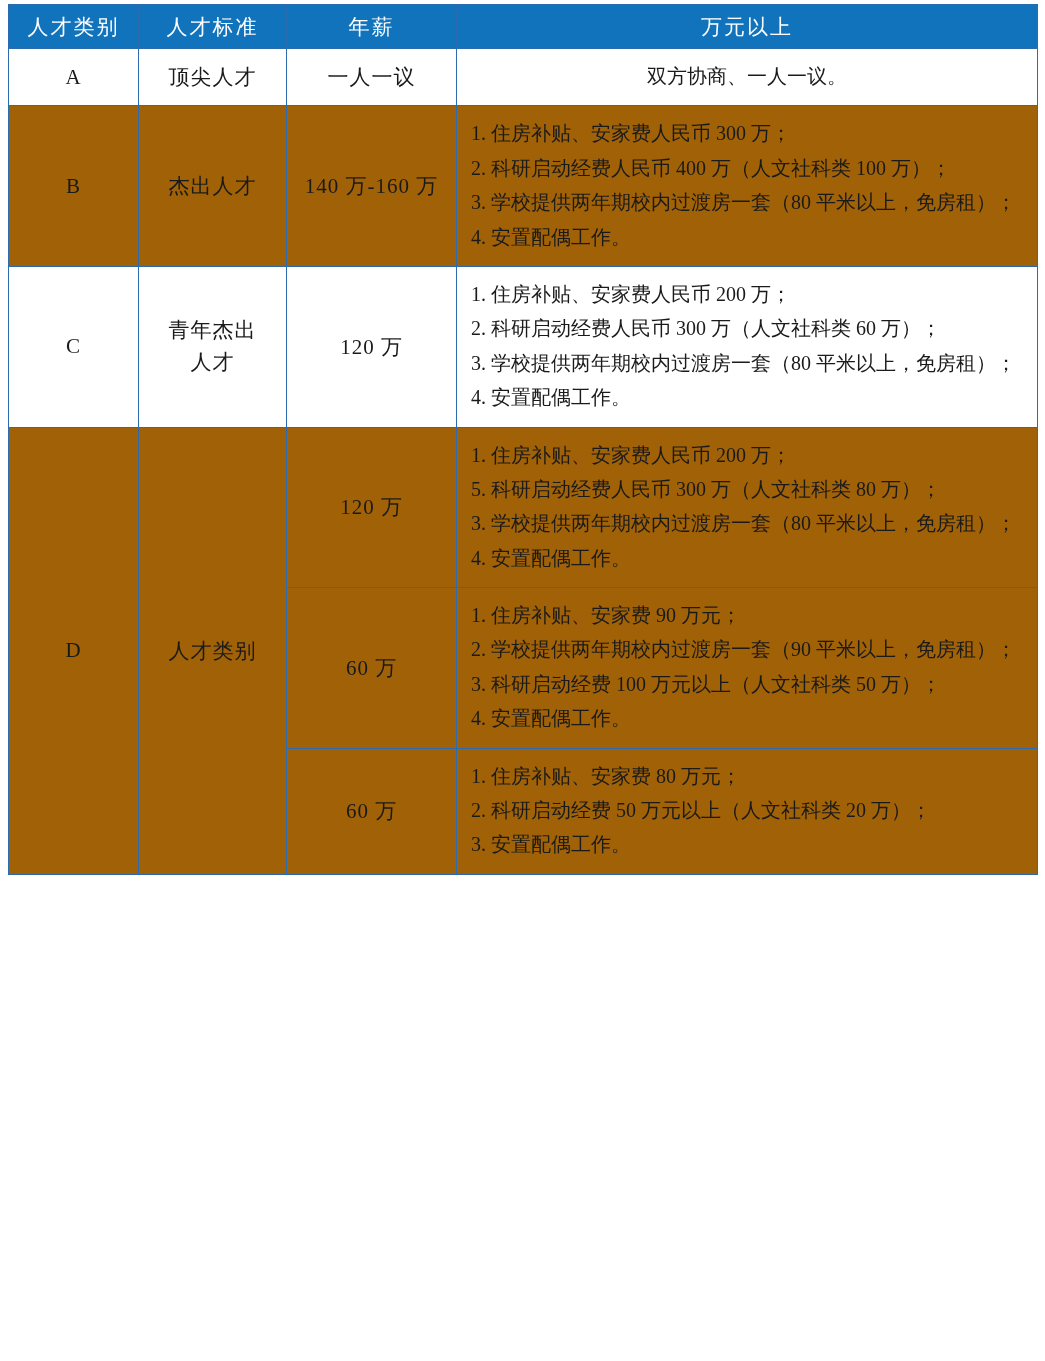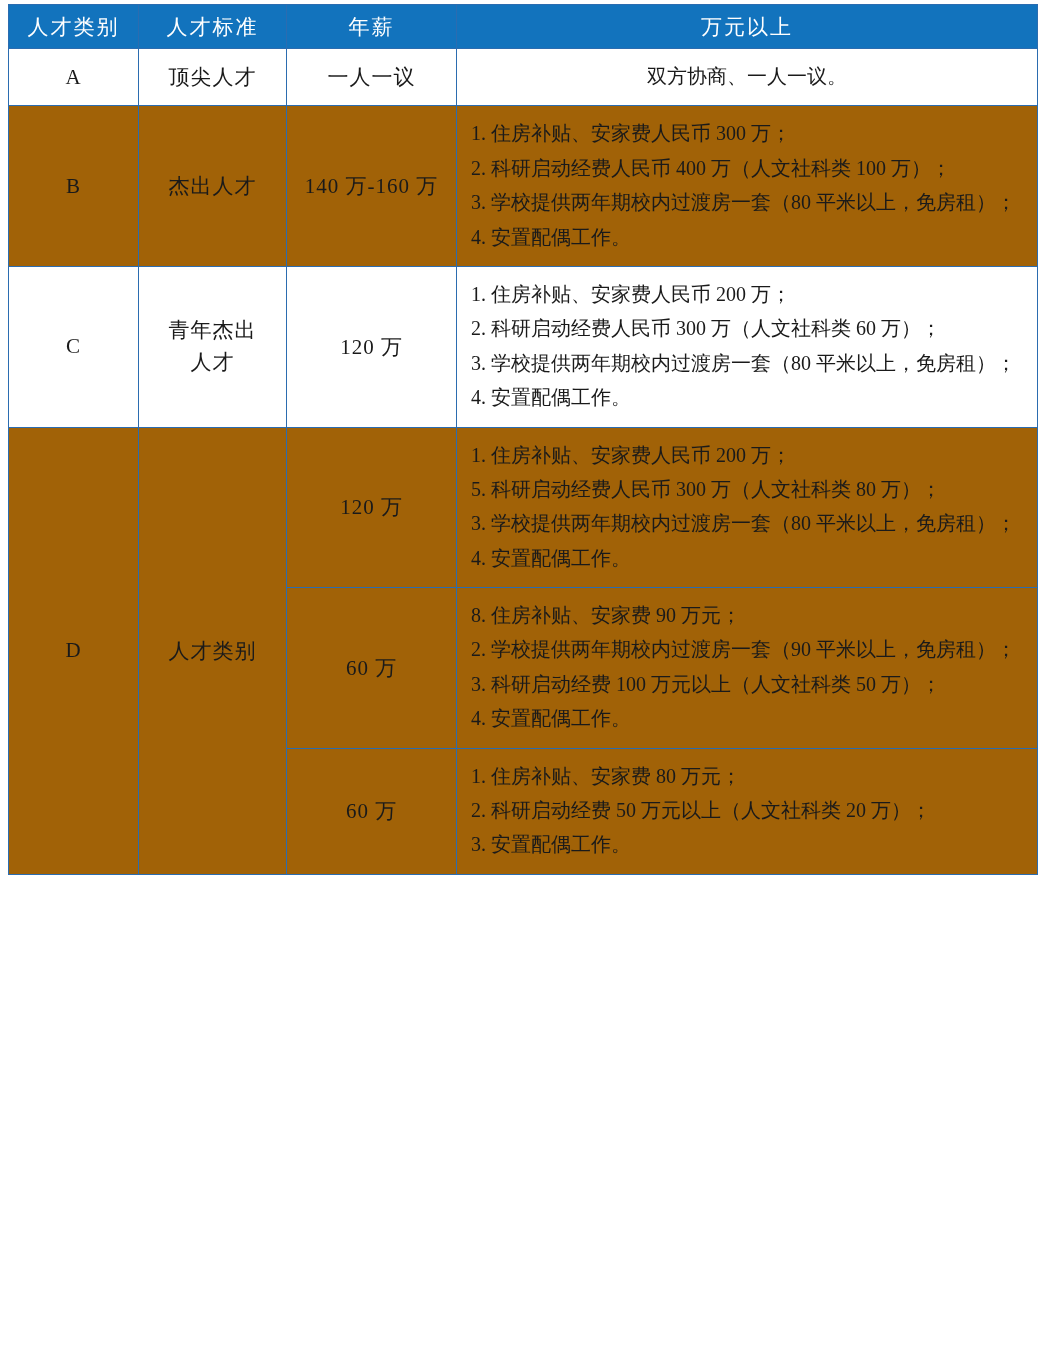--- a/index.html
+++ b/index.html
@@ -136,21 +136,21 @@
           <span class="line">1. 住房补贴、安家费人民币 200 万；</span>
           <span class="line">5. 科研启动经费人民币 300 万（人文社科类 80 万）；</span>
           <span class="line">3. 学校提供两年期校内过渡房一套（80 平米以上，免房租）；</span>
           <span class="line">4. 安置配偶工作。</span>
         </td>
       </tr>
 
       <tr>
         <td class="sal tint">60 万</td>
         <td class="benefit tint">
-          <span class="line">8. 住房补贴、安家费 90 万元；</span>
+          <span class="line">1. 住房补贴、安家费 90 万元；</span>
           <span class="line">2. 学校提供两年期校内过渡房一套（90 平米以上，免房租）；</span>
           <span class="line">3. 科研启动经费 100 万元以上（人文社科类 50 万）；</span>
           <span class="line">4. 安置配偶工作。</span>
         </td>
       </tr>
 
       <tr>
         <td class="sal tint">60 万</td>
         <td class="benefit tint">
           <span class="line">1. 住房补贴、安家费 80 万元；</span>

